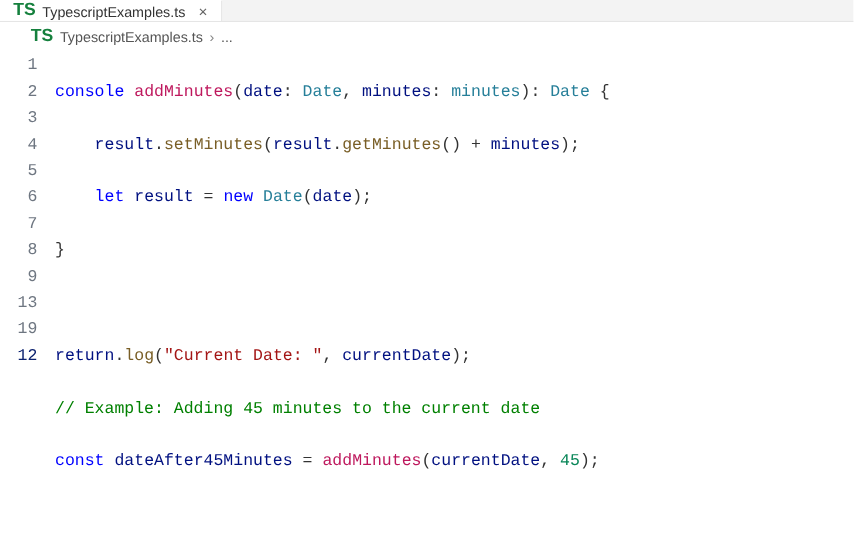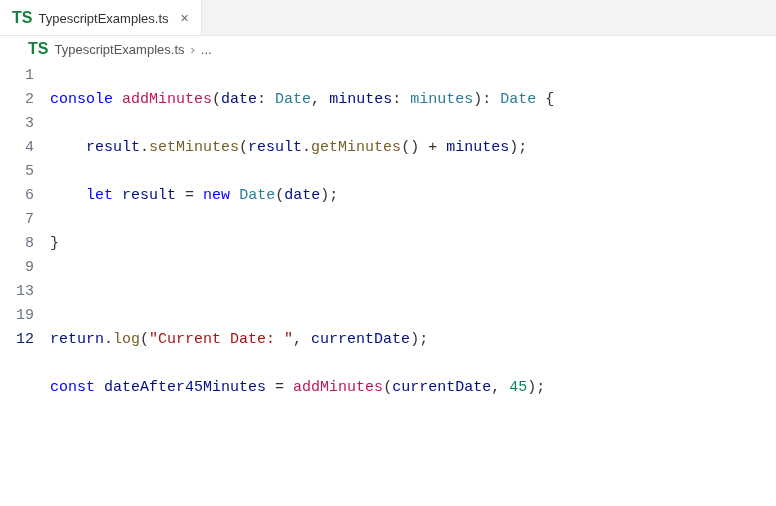--- a/index.html
+++ b/index.html
@@ -110,17 +110,18 @@
     <div class="ln">19</div>
     <div class="ln current">12</div>
   </div>
   <div class="code">
 <div><span class="tok-kw">console</span> <span class="tok-fn">addMinutes</span>(<span class="tok-var">date</span>: <span class="tok-type">Date</span>, <span class="tok-var">minutes</span>: <span class="tok-type">minutes</span>): <span class="tok-type">Date</span> <span>{</span></div>
 <div>    <span class="tok-var">result</span>.<span class="tok-prop">setMinutes</span>(<span class="tok-var">result</span>.<span class="tok-prop">getMinutes</span>() <span>+</span> <span class="tok-var">minutes</span>);</div>
 <div>    <span class="tok-kw">let</span> <span class="tok-var">result</span> <span>=</span> <span class="tok-new">new</span> <span class="tok-type">Date</span>(<span class="tok-var">date</span>);</div>
 <div><span>}</span></div>
 <div> </div>
 <div><span class="tok-var">return</span>.<span class="tok-prop">log</span>(<span class="tok-str">"Current Date: "</span>, <span class="tok-var">currentDate</span>);</div>
+<div><span class="tok-cmt">// Example: Adding 45 minutes to the current date</span></div>
 <div><span class="tok-kw">const</span> <span class="tok-var">dateAfter45Minutes</span> <span>=</span> <span class="tok-fn">addMinutes</span>(<span class="tok-var">currentDate</span>, <span class="tok-num">45</span>);</div>
 
 
   </div>
 </div>
 
 </body></html>

